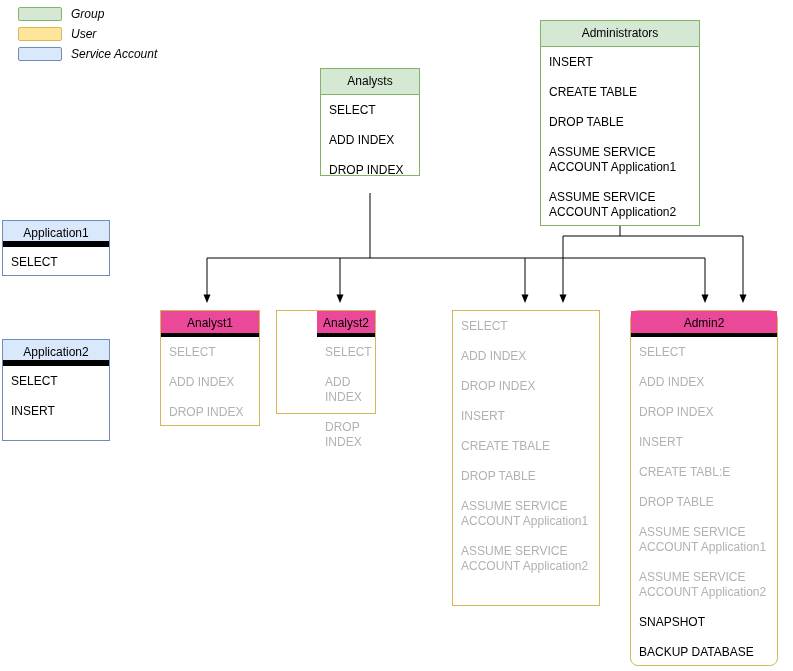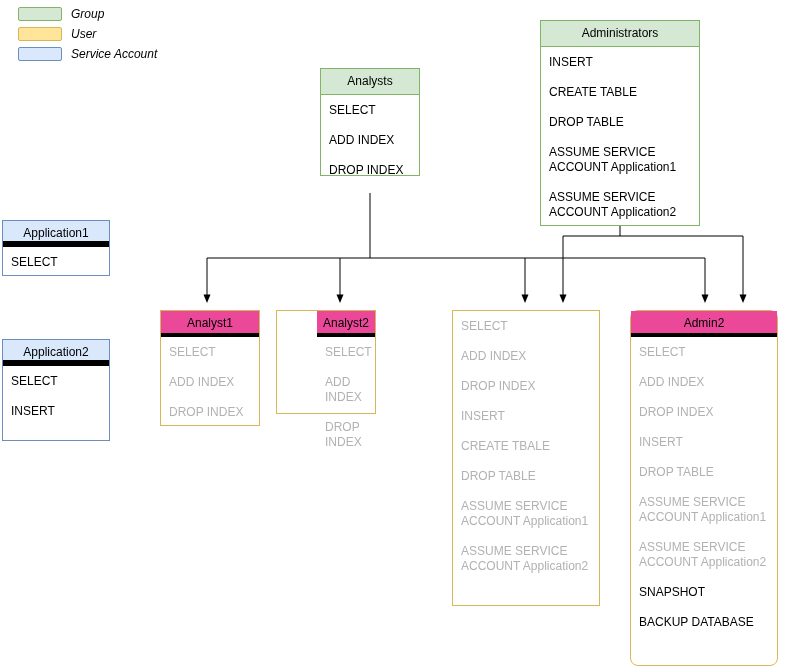--- a/index.html
+++ b/index.html
@@ -164,20 +164,21 @@
     </div>
   </div>
 
   <div class="node user" style="left:630px; top:310px; width:148px; height:356px;border-radius:8px;">
     <div class="node-header">Admin2</div>
     <div class="node-body">
       <div class="item muted">SELECT</div>
       <div class="item muted">ADD INDEX</div>
       <div class="item muted">DROP INDEX</div>
       <div class="item muted">INSERT</div>
+      <div class="item muted">CREATE TABL:E</div>
       <div class="item muted">DROP TABLE</div>
       <div class="item muted">ASSUME SERVICE ACCOUNT Application1</div>
       <div class="item muted">ASSUME SERVICE ACCOUNT Application2</div>
       <div class="item">SNAPSHOT</div>
       <div class="item">BACKUP DATABASE</div>
     </div>
   </div>
 
 </div>
 

